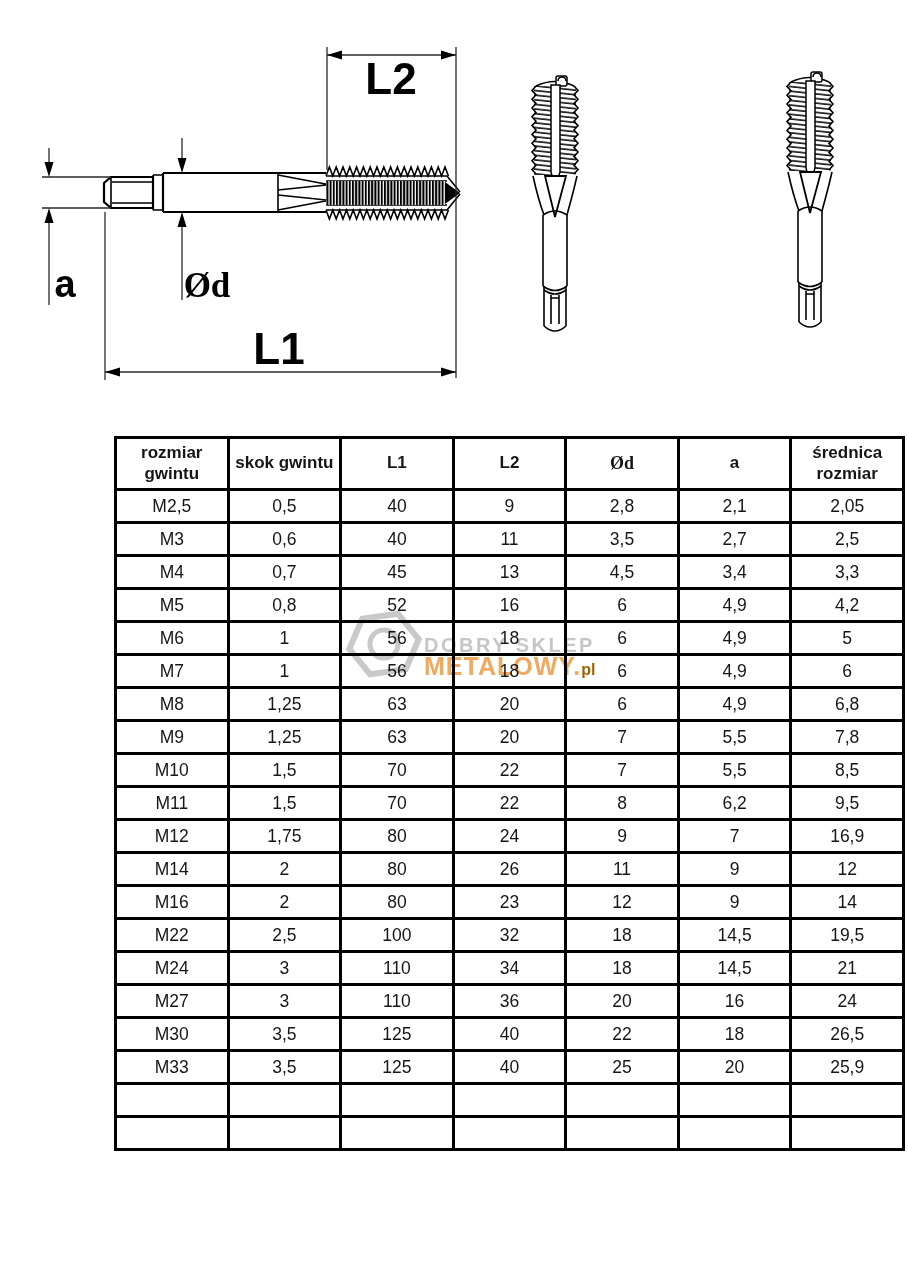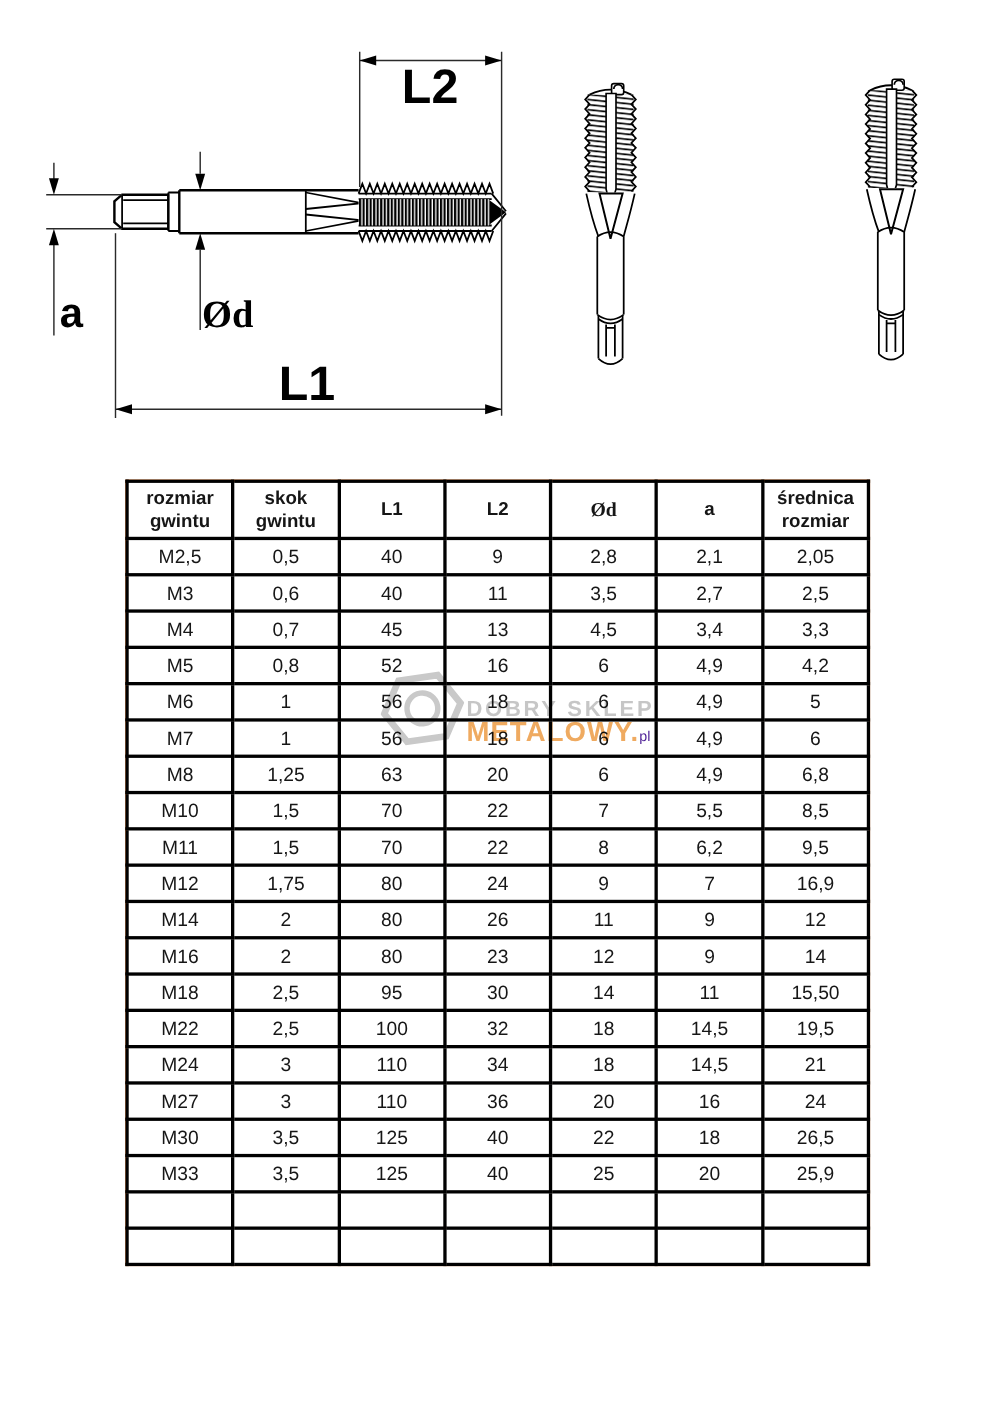--- a/index.html
+++ b/index.html
@@ -4,22 +4,22 @@
 <style>
   html,body { margin:0; padding:0; background:#ffffff; }
   .page {
     position:relative; width:908px; height:1280px; background:#ffffff;
     font-family:"Liberation Sans", sans-serif; overflow:hidden;
   }
   svg.drawing { position:absolute; left:0; top:0; display:block; }
 
   
   table.spec {
-    position:absolute; left:114px; top:436px; width:677px;
-    border-collapse:collapse; table-layout:fixed; background:#f97316;
+    position:absolute; left:114px; top:436px; width:791px;
+    border-collapse:collapse; table-layout:fixed; background:#5eead4;
   }
   table.spec th, table.spec td {
     border:3px solid #000000; text-align:center; vertical-align:middle;
     padding:0; color:#161616; background:#ffffff;
   }
   table.spec th { font-size:17px; font-weight:bold; height:49px; line-height:1.18; }
   table.spec td { font-size:17.5px; font-weight:400; height:30px; }
   table.spec th:nth-child(5) { font-family:"Liberation Serif", serif; font-size:18px; }
 
   
@@ -31,21 +31,21 @@
   .wm-nut { flex:0 0 auto; }
   .wm-text { margin-left:2px; padding-top:6px; }
   .wm-line1 {
     font-size:20px; font-weight:bold; letter-spacing:2.5px;
     color:#c6c6c6; line-height:1.0; white-space:nowrap;
   }
   .wm-line2 {
     font-size:25px; font-weight:bold; letter-spacing:1px;
     color:#efaa60; line-height:0.95; white-space:nowrap;
   }
-  .wm-suffix { font-size:13px; color:#4c1d95; letter-spacing:0; font-weight:normal; }
+  .wm-suffix { font-size:16px; color:#a16207; letter-spacing:0; font-weight:bold; }
 
   
   .ol  { stroke:#000; stroke-width:2.2; fill:none; }
   .thin{ stroke:#000; stroke-width:1.6; fill:none; }
   .dim { stroke:#2a2a2a; stroke-width:1.3; fill:none; }
   .arr { fill:#000; stroke:none; }
   .dimtext {
     font-family:"Liberation Sans", sans-serif; font-weight:bold;
     fill:#000; text-anchor:middle;
   }
@@ -218,20 +218,29 @@
         <tr>
           <td>M8</td>
           <td>1,25</td>
           <td>63</td>
           <td>20</td>
           <td>6</td>
           <td>4,9</td>
           <td>6,8</td>
         </tr>
         <tr>
+          <td>M9</td>
+          <td>1,25</td>
+          <td>63</td>
+          <td>20</td>
+          <td>7</td>
+          <td>5,5</td>
+          <td>7,8</td>
+        </tr>
+        <tr>
           <td>M10</td>
           <td>1,5</td>
           <td>70</td>
           <td>22</td>
           <td>7</td>
           <td>5,5</td>
           <td>8,5</td>
         </tr>
         <tr>
           <td>M11</td>
@@ -261,29 +270,20 @@
           <td>12</td>
         </tr>
         <tr>
           <td>M16</td>
           <td>2</td>
           <td>80</td>
           <td>23</td>
           <td>12</td>
           <td>9</td>
           <td>14</td>
-        </tr>
-        <tr>
-          <td>M18</td>
-          <td>2,5</td>
-          <td>95</td>
-          <td>30</td>
-          <td>14</td>
-          <td>11</td>
-          <td>15,50</td>
         </tr>
         <tr>
           <td>M22</td>
           <td>2,5</td>
           <td>100</td>
           <td>32</td>
           <td>18</td>
           <td>14,5</td>
           <td>19,5</td>
         </tr>

